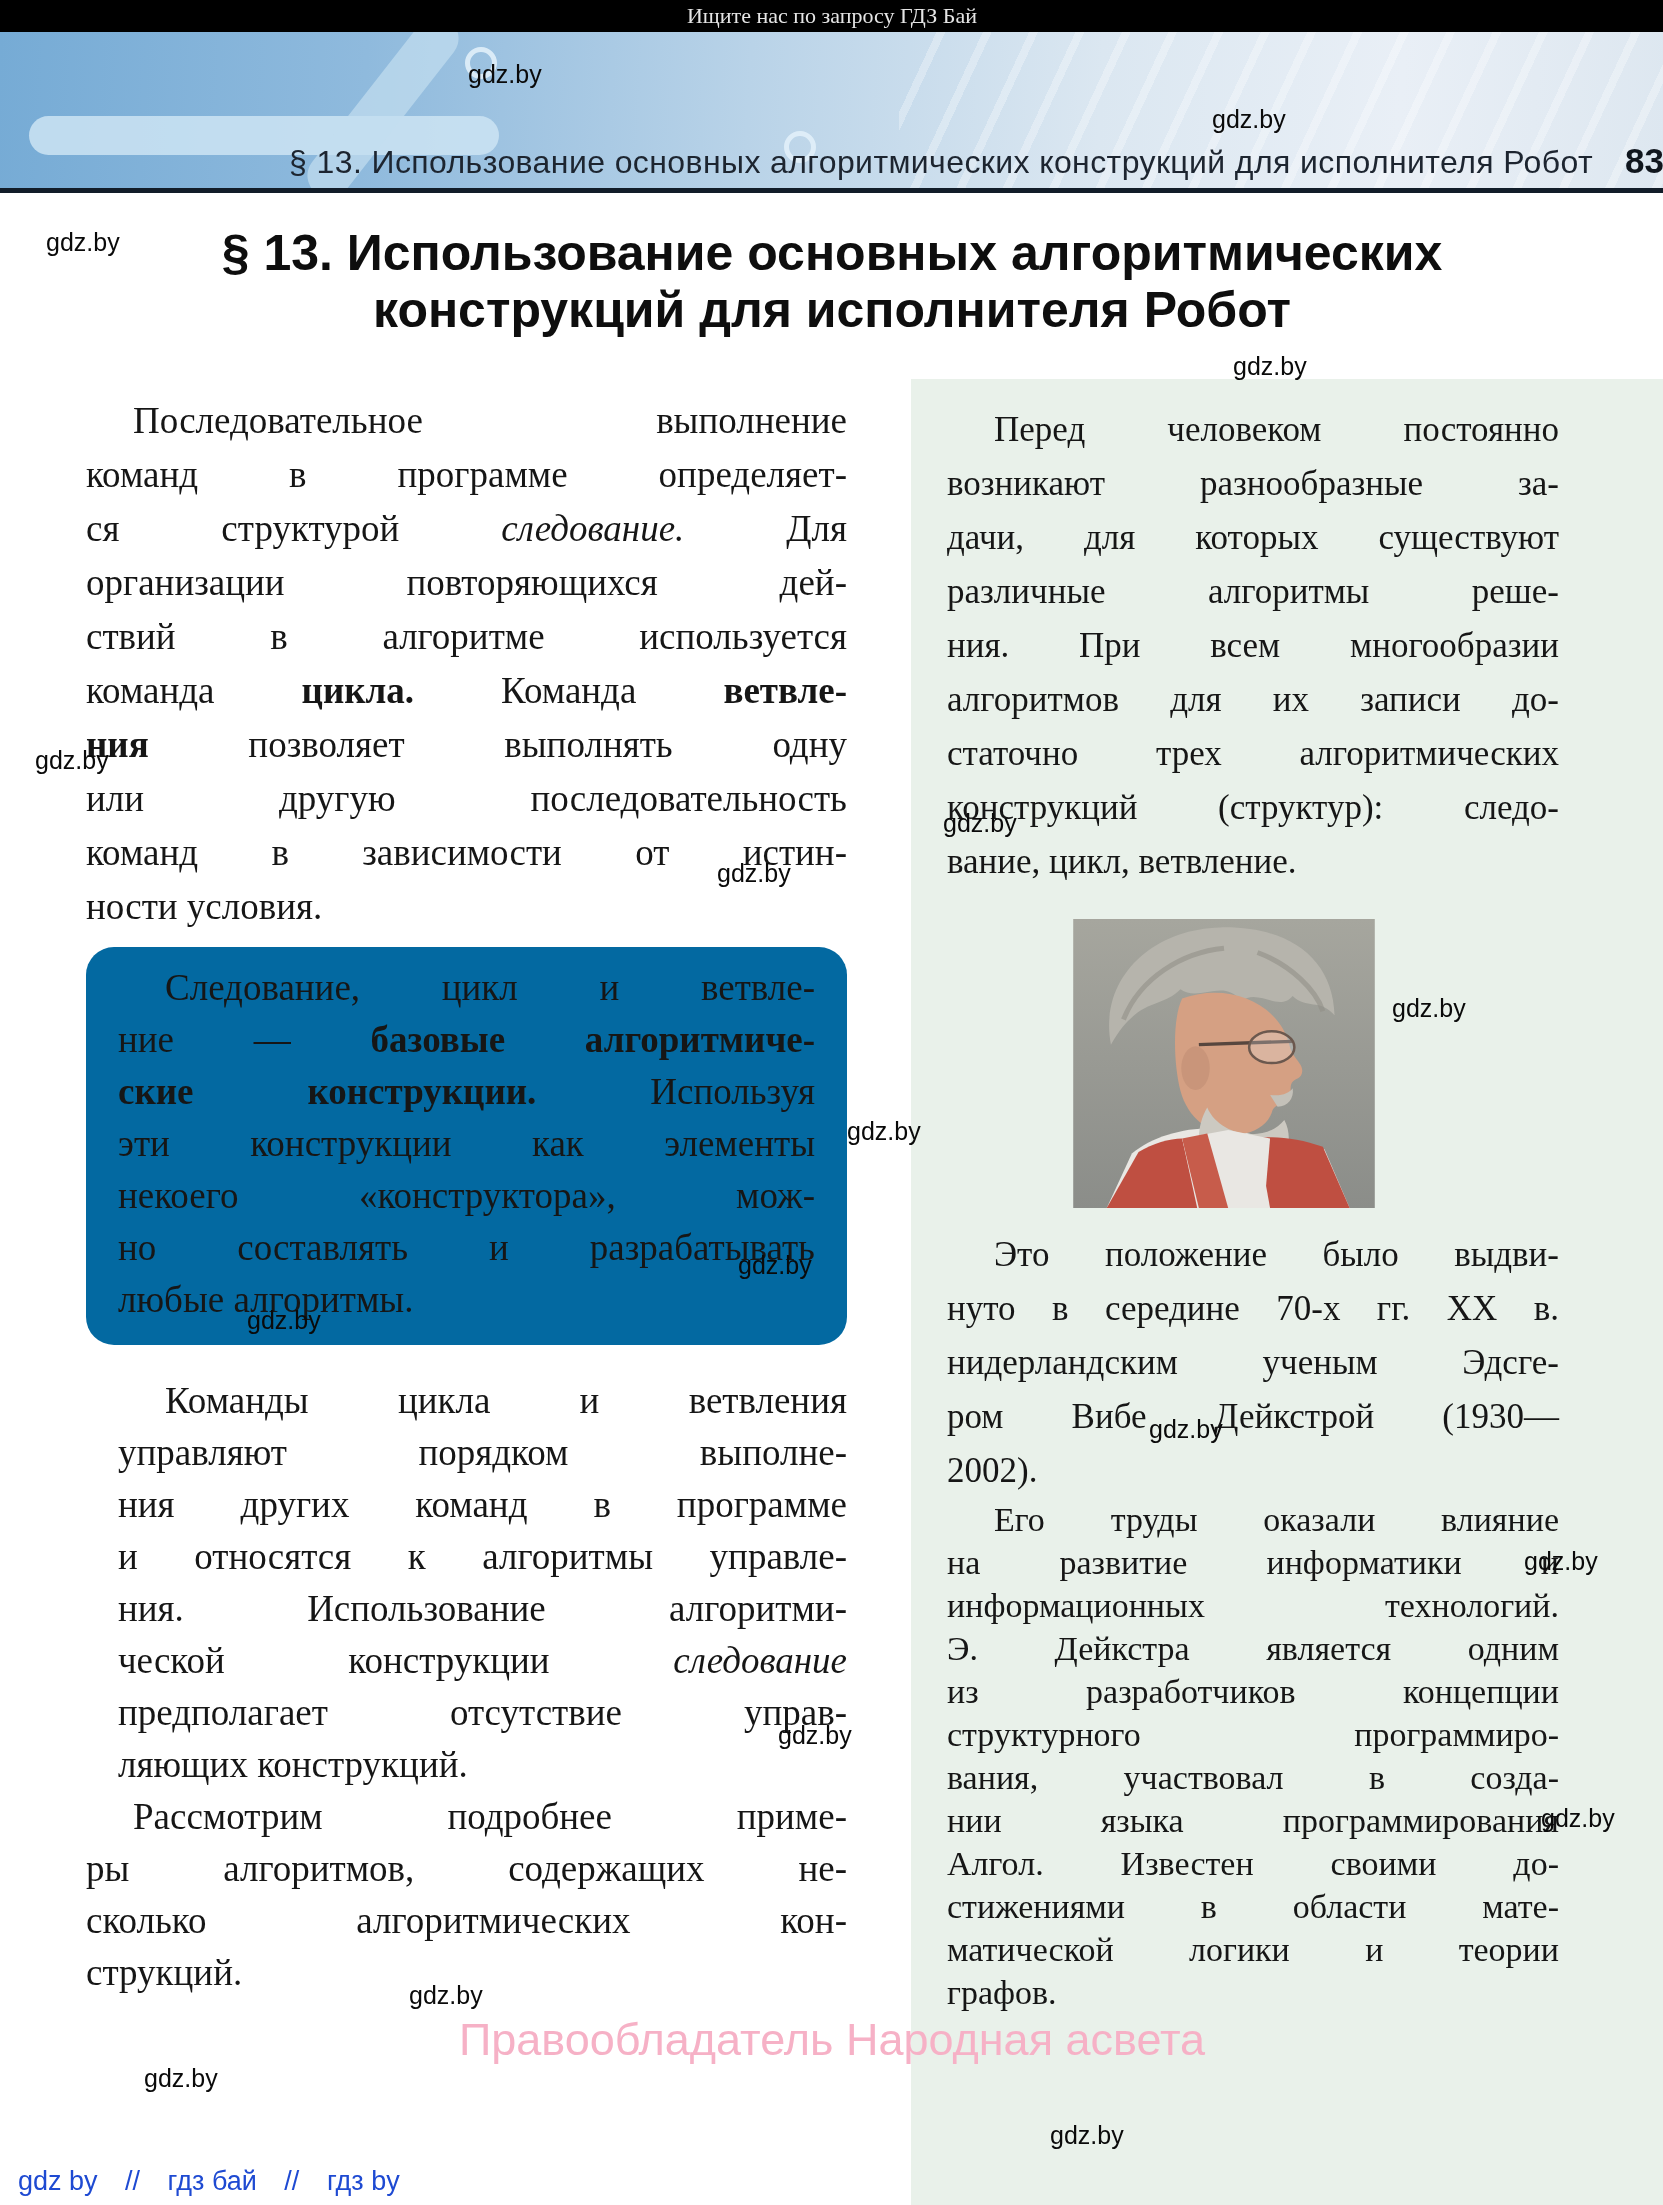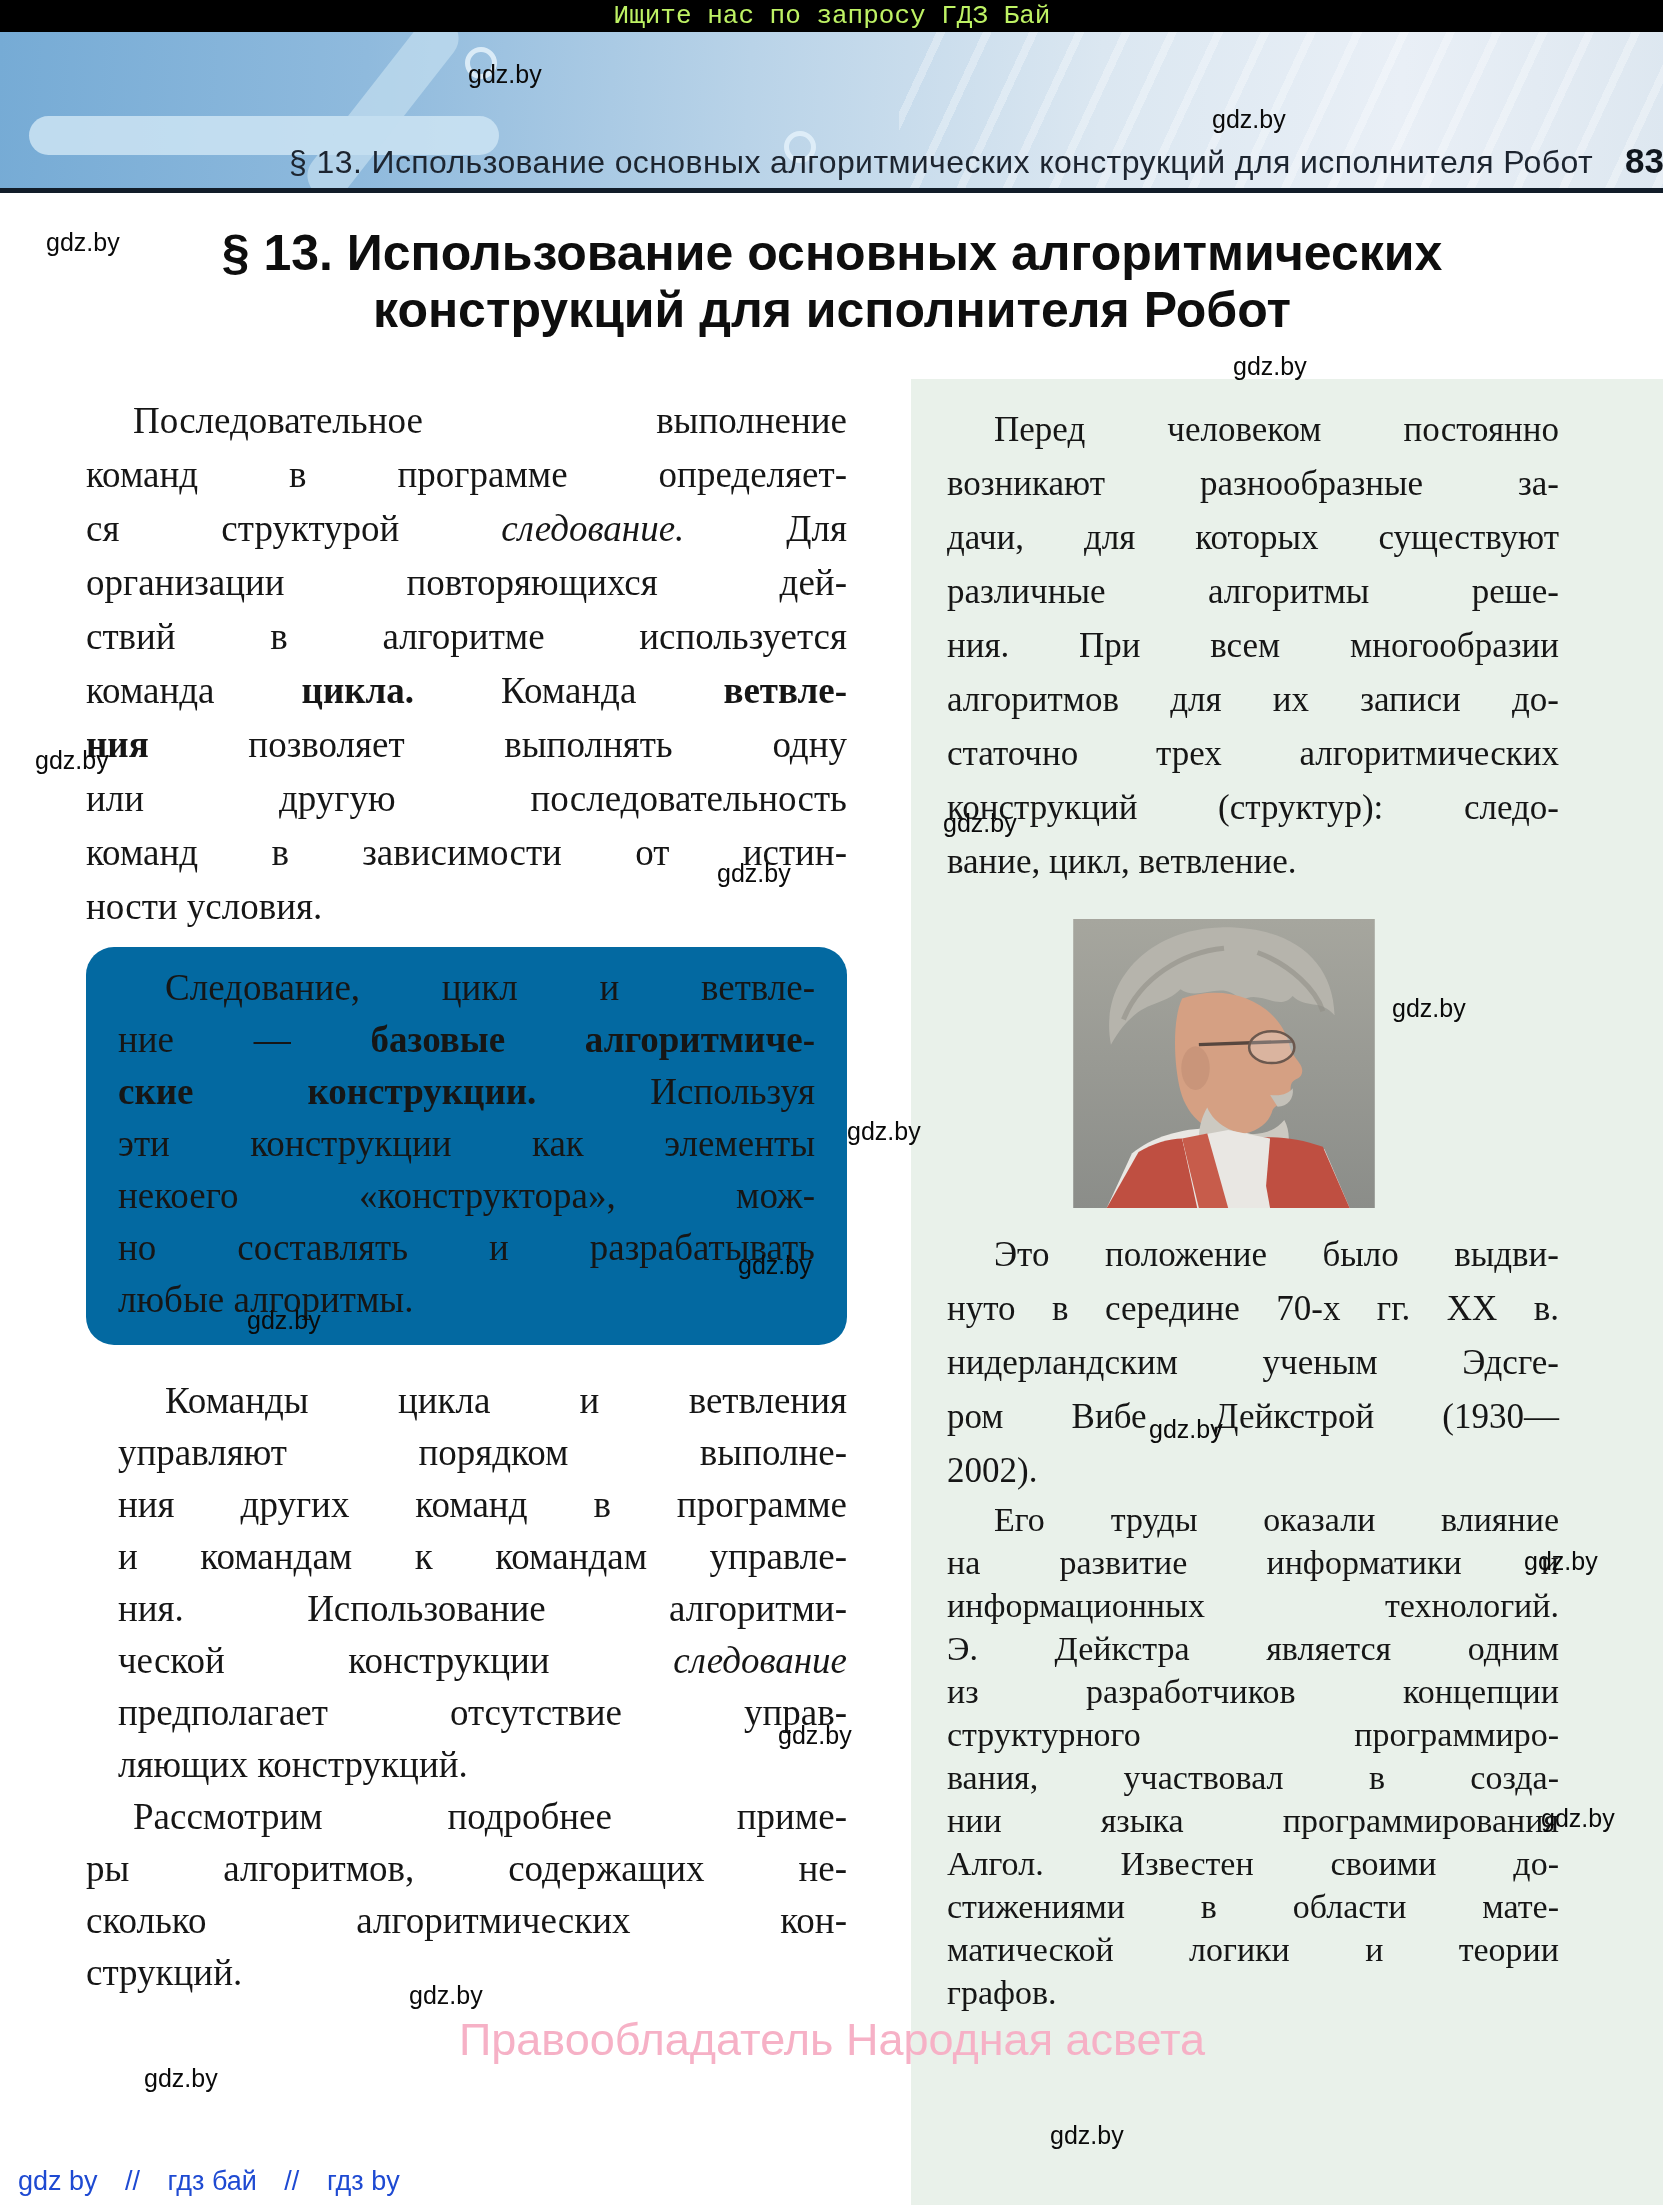--- a/index.html
+++ b/index.html
@@ -3,21 +3,21 @@
 <meta charset="utf-8">
 <style>
   html,body{margin:0;padding:0;}
   body{
     width:1664px;height:2205px;position:relative;overflow:hidden;
     background:#ffffff;font-family:"Liberation Serif","DejaVu Serif",serif;color:#161616;
   }
   
   .promo{position:absolute;left:0;top:0;width:1664px;height:32px;background:#000000;
     display:flex;align-items:center;justify-content:center;}
-  .promo span{font-family:Liberation Mono, monospace;font-size:26px;color:#bef264;}
+  .promo span{font-family:Liberation Serif, serif;font-size:22px;color:#e5e5e5;}
   
   .band{position:absolute;left:0;top:32px;width:1664px;height:156px;
     background:linear-gradient(93deg,#76abd5 0%,#8fbadd 22%,#b9d3e8 45%,#dbe7f1 66%,#e9eff6 84%,#dde7f0 100%);
     border-bottom:5px solid #121d29;overflow:hidden;}
   .band .stripes{position:absolute;right:0;top:0;bottom:0;width:46%;opacity:.6;
     background:repeating-linear-gradient(115deg,rgba(255,255,255,0) 0 34px,rgba(255,255,255,.5) 34px 42px);}
   .band .trace1{position:absolute;left:29px;top:84px;width:470px;height:39px;border-radius:20px;
     background:rgba(205,228,243,.85);}
   .band .trace2{position:absolute;left:361px;top:-34px;width:44px;height:218px;transform:rotate(38deg);
     background:rgba(195,222,240,.7);border-radius:22px;}
@@ -105,21 +105,21 @@
         <div class="tl"><span>эти конструкции как элементы</span></div>
         <div class="tl"><span>некоего «конструктора», мож-</span></div>
         <div class="tl"><span>но составлять и разрабатывать</span></div>
         <div class="tl last"><span>любые алгоритмы.</span></div>
       </div>
   </div>
   <div class="para p2">
       <div class="tl ind"><span>Команды цикла и ветвления</span></div>
       <div class="tl"><span>управляют порядком выполне-</span></div>
       <div class="tl"><span>ния других команд в программе</span></div>
-      <div class="tl"><span>и командам к командам управле-</span></div>
+      <div class="tl"><span>и относятся к алгоритмы управле-</span></div>
       <div class="tl"><span>ния. Использование алгоритми-</span></div>
       <div class="tl"><span>ческой конструкции </span><span class="i">следование</span></div>
       <div class="tl"><span>предполагает отсутствие управ-</span></div>
       <div class="tl last"><span>ляющих конструкций.</span></div>
     </div>
   <div class="para p3">
       <div class="tl ind"><span>Рассмотрим подробнее приме-</span></div>
       <div class="tl"><span>ры алгоритмов, содержащих не-</span></div>
       <div class="tl"><span>сколько алгоритмических кон-</span></div>
       <div class="tl last"><span>струкций.</span></div>

